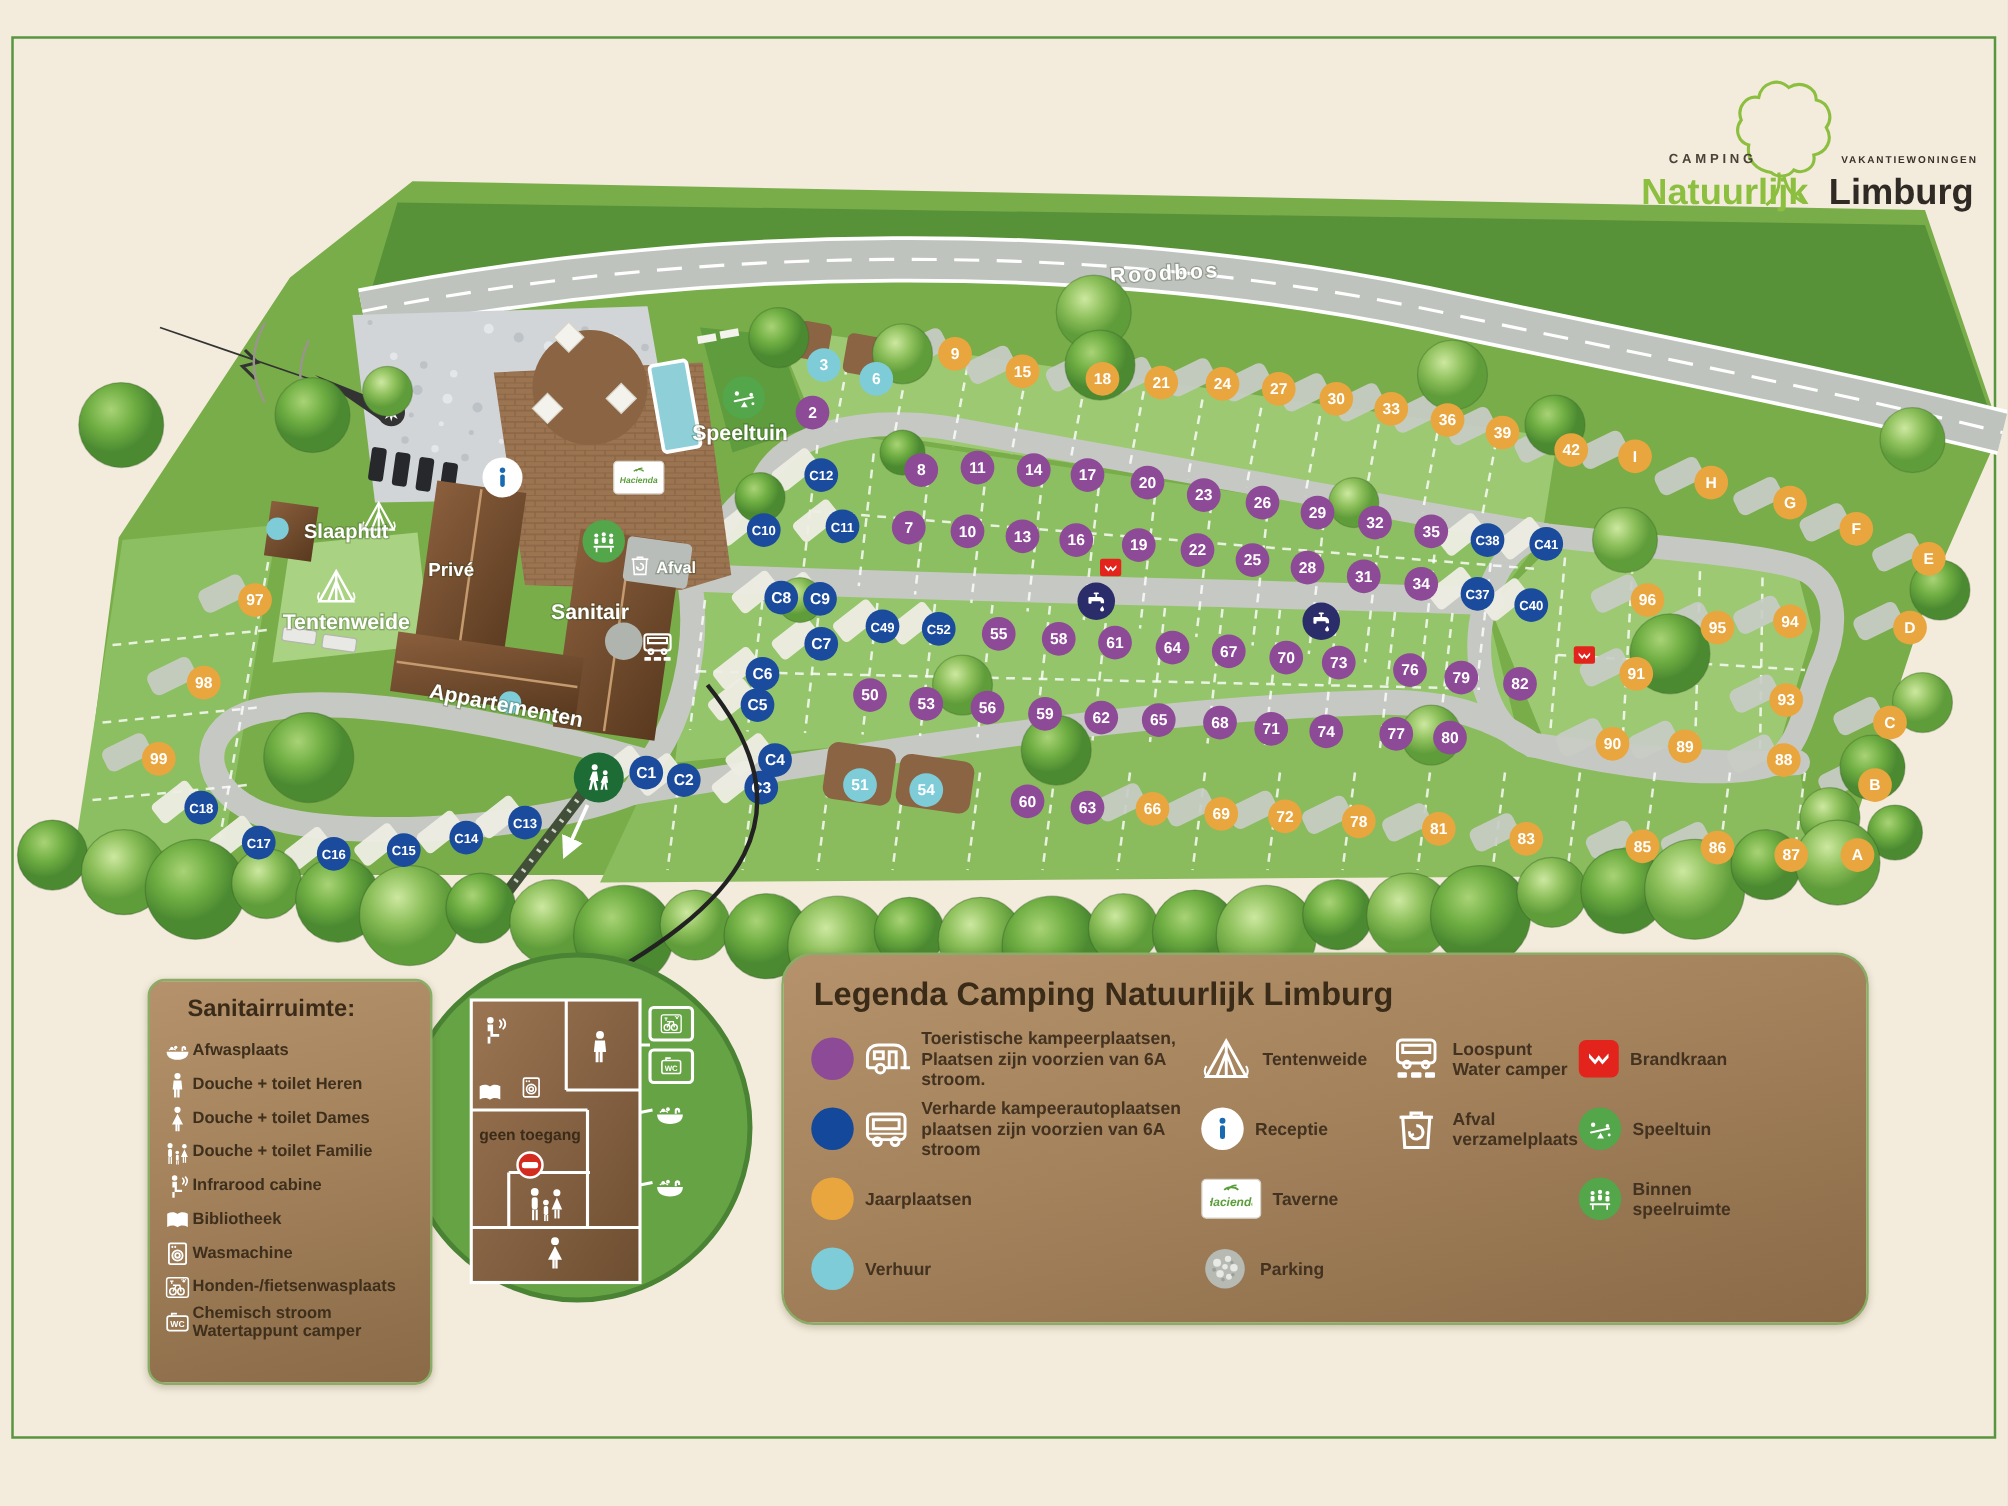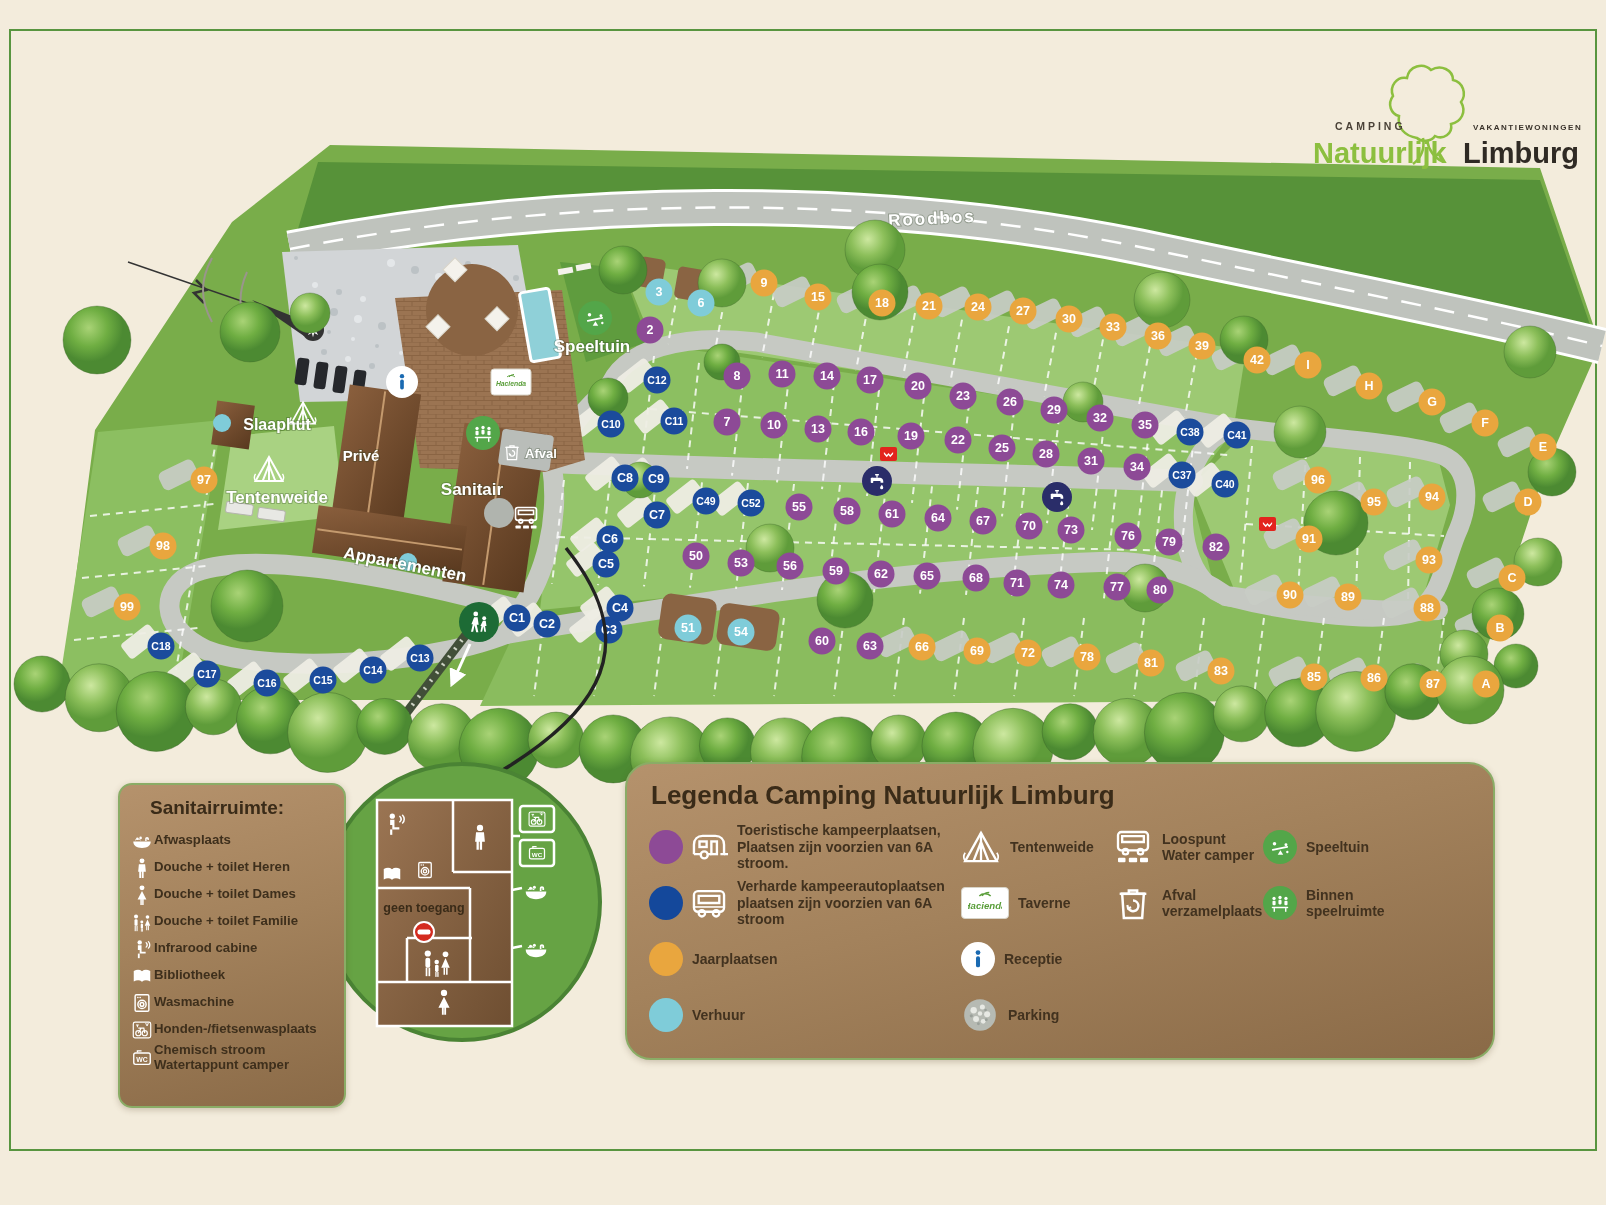--- a/index.html
+++ b/index.html
@@ -1229,37 +1229,37 @@
             <span class="icon-plain">
               <svg viewBox="0 0 24 24" style="height: 40px; width: 40px;">
                 <use href="#i-tent" xlink:href="#i-tent"></use>
               </svg>
             </span>
             <div class="leg-lines">
               <div>Tentenweide</div>
             </div>
           </div>
           <div class="leg-item">
+            <span class="badge" style="background: rgb(255, 255, 255);">
+              <svg viewBox="0 0 24 24" style="height: 22px; width: 22px;">
+                <use href="#i-info" xlink:href="#i-info"></use>
+              </svg>
+            </span>
+            <div class="leg-lines">
+              <div>Receptie</div>
+            </div>
+          </div>
+          <div class="leg-item">
             <span class="badge boxwhite">
               <svg viewBox="0 0 24 24" style="height: 34px; width: 34px;">
                 <use href="#i-hacienda" xlink:href="#i-hacienda"></use>
               </svg>
             </span>
             <div class="leg-lines">
               <div>Taverne</div>
-            </div>
-          </div>
-          <div class="leg-item">
-            <span class="badge" style="background: rgb(255, 255, 255);">
-              <svg viewBox="0 0 24 24" style="height: 22px; width: 22px;">
-                <use href="#i-info" xlink:href="#i-info"></use>
-              </svg>
-            </span>
-            <div class="leg-lines">
-              <div>Receptie</div>
             </div>
           </div>
           <div class="leg-item">
             <span class="icon-plain">
               <svg viewBox="0 0 24 24" style="height: 38px; width: 38px;">
                 <use href="#i-gravel" xlink:href="#i-gravel"></use>
               </svg>
             </span>
             <div class="leg-lines">
               <div>Parking</div>
@@ -1285,20 +1285,30 @@
               </svg>
             </span>
             <div class="leg-lines">
               <div>Afval</div>
               <div>verzamelplaats</div>
             </div>
           </div>
         </div>
         <div class="leg-col">
           <div class="leg-item">
+            <span class="badge square" style="background: rgb(227, 36, 29);">
+              <svg viewBox="0 0 24 24" style="height: 22px; width: 22px;">
+                <use href="#i-brand" xlink:href="#i-brand"></use>
+              </svg>
+            </span>
+            <div class="leg-lines">
+              <div>Brandkraan</div>
+            </div>
+          </div>
+          <div class="leg-item">
             <span class="badge" style="background: rgb(83, 166, 73);">
               <svg viewBox="0 0 24 24" style="height: 22px; width: 22px;">
                 <use href="#i-speeltuin" xlink:href="#i-speeltuin"></use>
               </svg>
             </span>
             <div class="leg-lines">
               <div>Speeltuin</div>
             </div>
           </div>
           <div class="leg-item">

